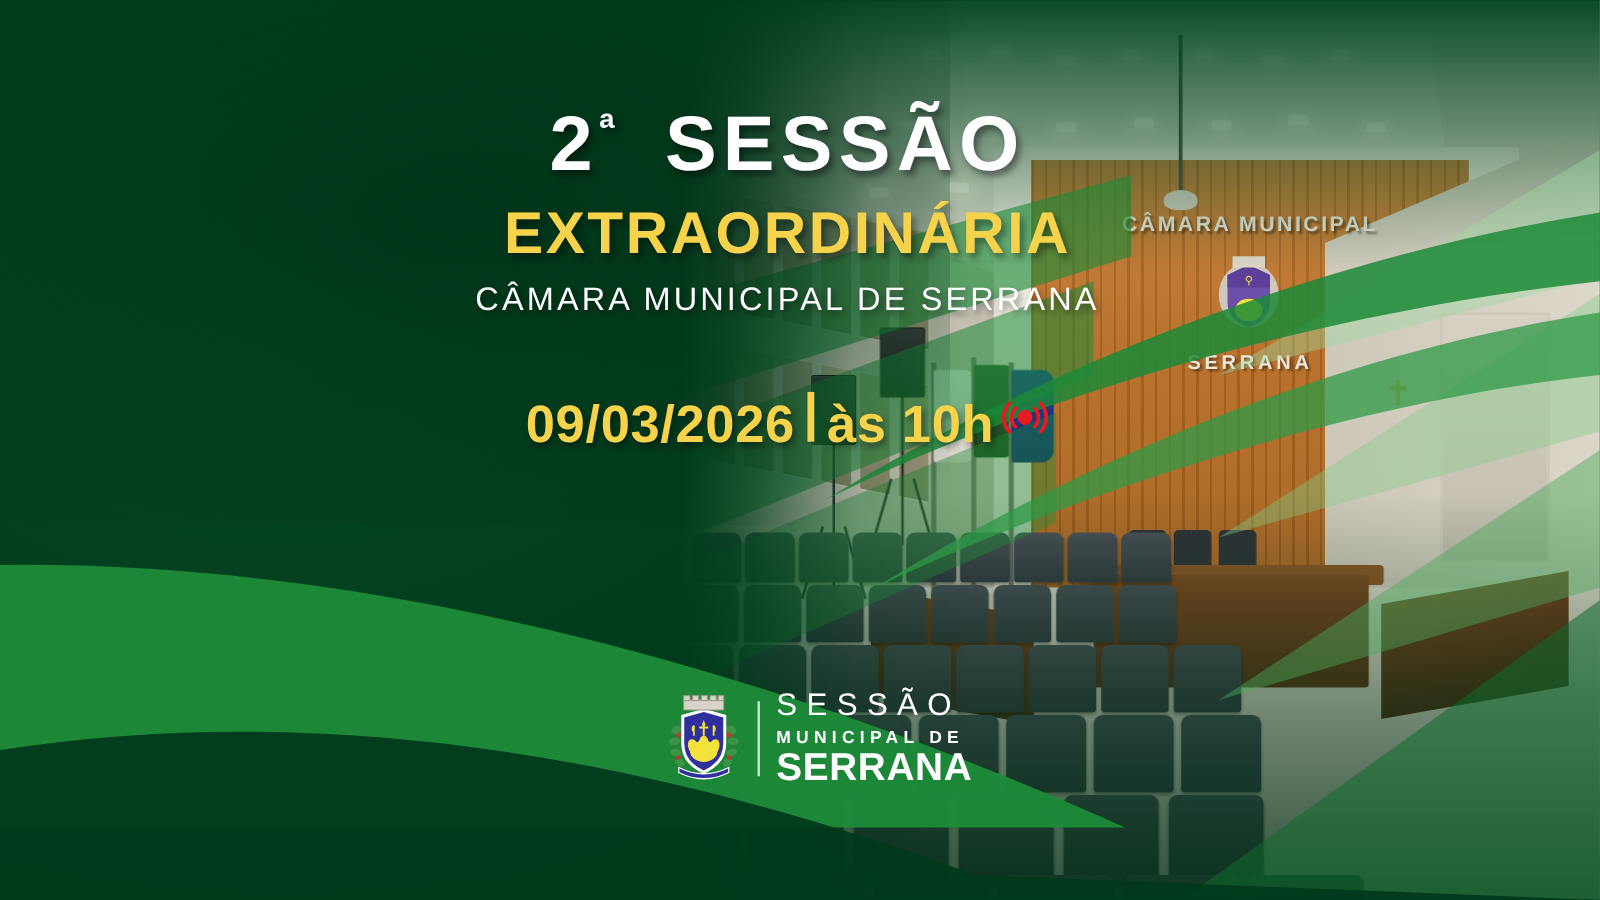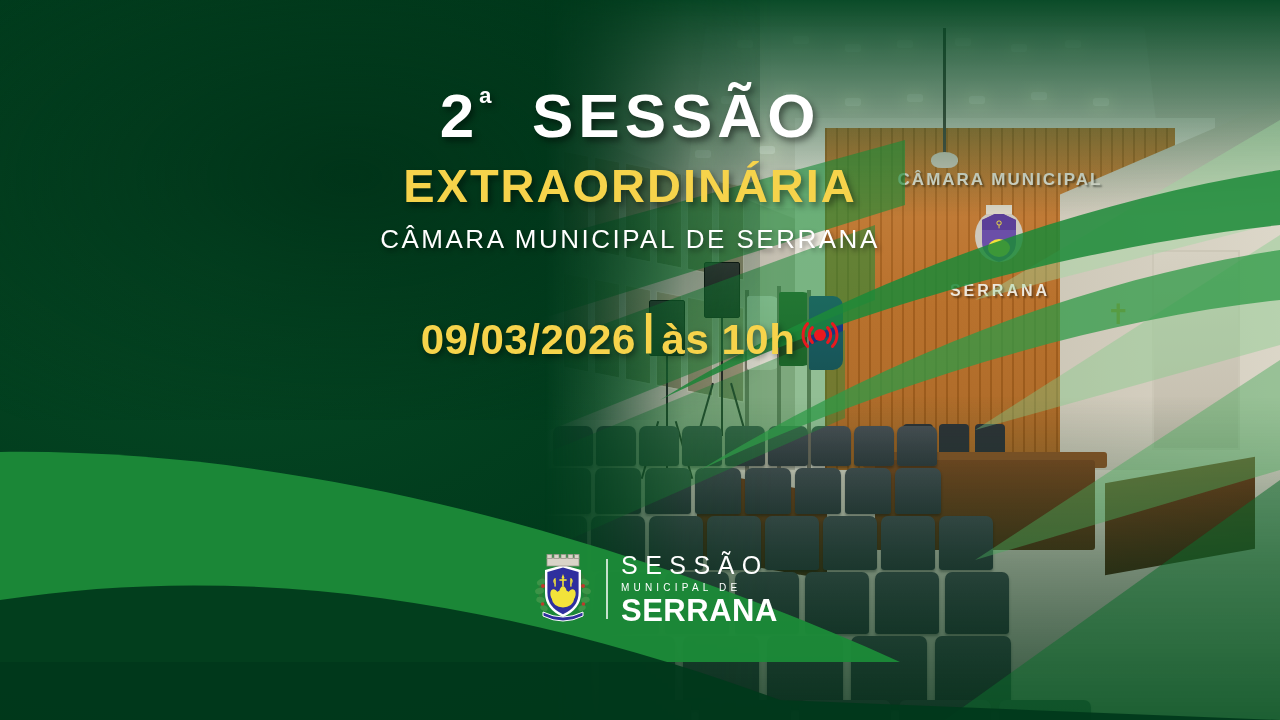--- a/index.html
+++ b/index.html
@@ -161,21 +161,21 @@
 
   
   .logo {
     position:absolute; left:531px; top:552px;
     display:flex; align-items:center; gap:0;
   }
   .crest { width:64px; height:74px; flex:none; }
   .logo-divider { width:2px; height:60px; background:rgba(255,255,255,.75); margin:0 13px 0 11px; }
   .logo-text { display:flex; flex-direction:column; line-height:1; color:#fff; }
   .lt-1 { font-size:25px; letter-spacing:7.5px; font-weight:400; }
-  .lt-2 { font-size:10px; letter-spacing:4.2px; font-weight:400; margin-top:5px; }
+  .lt-2 { font-size:14px; letter-spacing:4.2px; font-weight:700; margin-top:5px; }
   .lt-3 { font-size:31px; letter-spacing:.5px; font-weight:bold; margin-top:2px; }
 </style>
 </head>
 <body>
 
 <div class="stage">
 
   <div class="bg-base"></div>
 
   <div class="photo-wrap">

